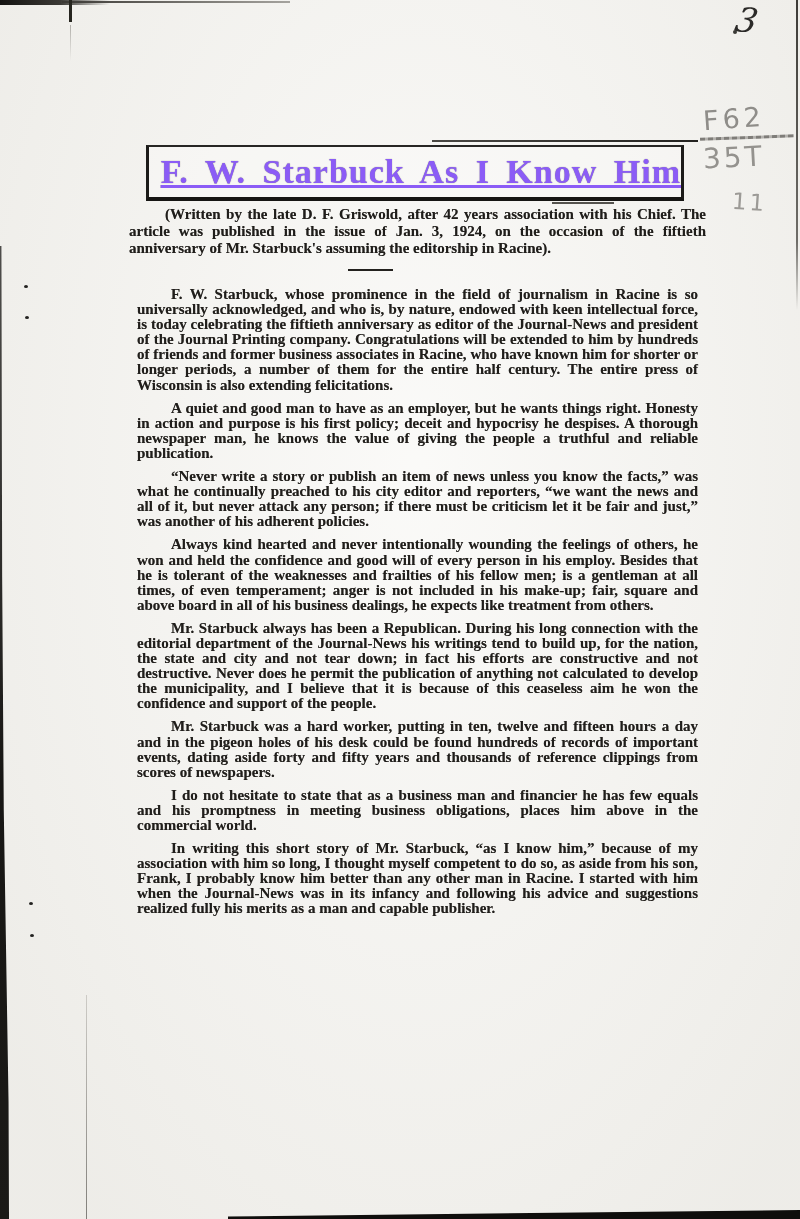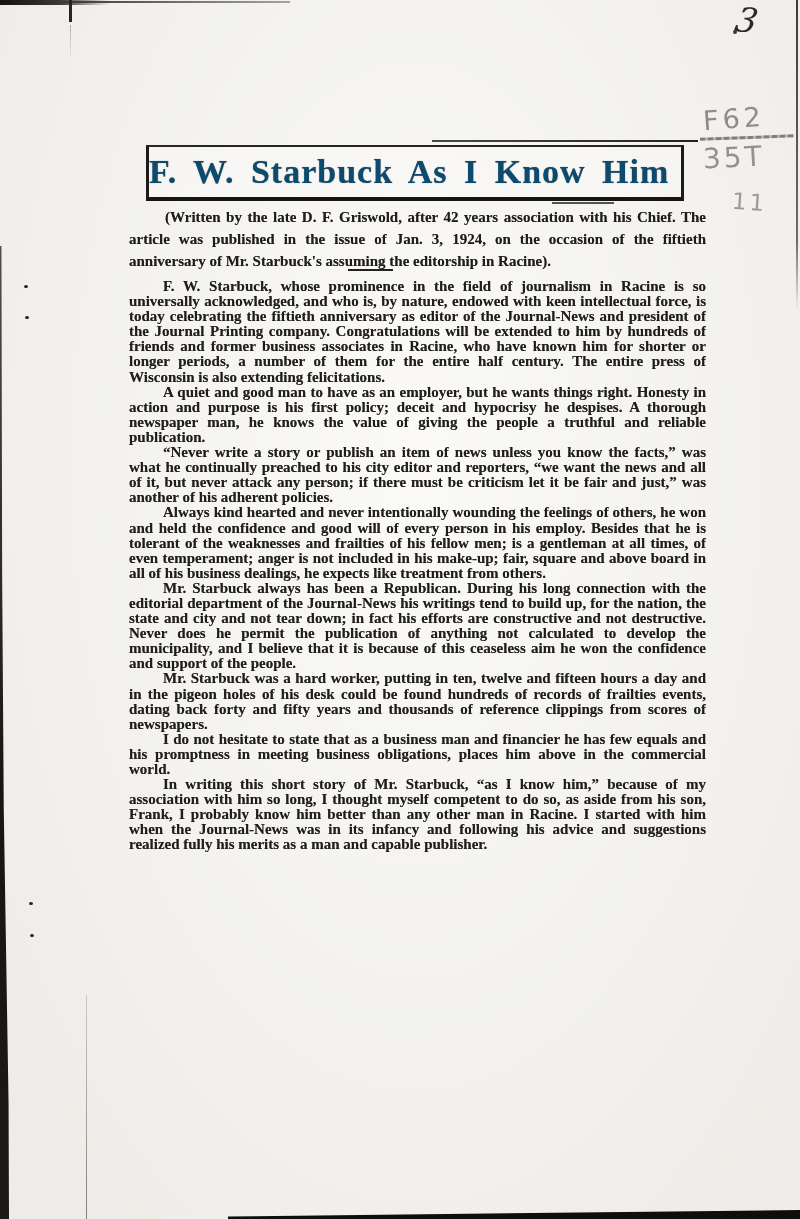--- a/index.html
+++ b/index.html
@@ -29,60 +29,61 @@
     border-left:3px solid #1c1b19;
     border-right:3px solid #1c1b19;
     border-bottom:4px solid #161513;
     background:rgba(255,255,255,0.25);
   }
   .title-box h1{
     margin:0;width:100%;
     font-family:"Liberation Serif","DejaVu Serif",serif;
     font-weight:bold;
     font-size:34px;line-height:50px;
-    text-align:left;
+    text-align:right;
     letter-spacing:1px;word-spacing:7px;
-    color:#0c4a6e;
+    color:#8b5cf6;
     text-shadow:0 0 1px rgba(20,18,16,0.55);
     white-space:nowrap;
+    text-decoration:underline;
   }
   .title-topline-extra{
     position:absolute;left:432px;top:140px;width:266px;height:2px;
     background:linear-gradient(90deg,#4a4844,#23221f);
   }
   .title-bottomline-extra{
     position:absolute;left:552px;top:202px;width:62px;height:2px;
     background:#55534e;
   }
 
   .intro{
     position:absolute;left:129px;top:206px;width:577px;
     margin:0;
-    font-size:15px;line-height:22px;
+    font-size:15px;line-height:17px;
     font-weight:bold;
     color:#1f1d1a;
     text-align:justify;
     text-indent:36px;
     text-shadow:0 0 0.5px rgba(25,22,18,0.5);
   }
   .separator{
     position:absolute;left:348px;top:269px;width:45px;height:2px;
     background:#23211e;
     box-shadow:8px 3px 0 -1px rgba(60,56,50,0.35);
   }
   .article-body{
     position:absolute;left:129px;top:279px;width:577px;height:766px;
     overflow:hidden;
     font-size:15px;line-height:15.1px;
     font-weight:bold;
     color:#201e1b;
     text-align:justify;
     text-shadow:0 0 0.5px rgba(25,22,18,0.5);
   }
-  .article-body p{margin:0;text-indent:34px;}
+  .article-body p{margin:8px;text-indent:34px;}
 
   
   .hw{
     position:absolute;
     font-family:"DejaVu Sans",sans-serif;
     pointer-events:none;
   }
   .hw-pagenum{
     left:736px;top:0px;
     font-family:"DejaVu Serif",serif;
@@ -197,18 +198,18 @@
   <p class="intro">(Written by the late D. F. Griswold, after 42 years association with his Chief.  The article was published in the issue of Jan. 3, 1924, on the occasion of the fiftieth anniversary of Mr. Starbuck's assuming the editorship in Racine).</p>
 
   <div class="separator"></div>
 
   <div class="article-body">
     <p>F. W. Starbuck, whose prominence in the field of journalism in Racine is so universally acknowledged, and who is, by nature, endowed with keen intellectual force, is today celebrating the fiftieth anniversary as editor of the Journal-News and president of the Journal Printing company.  Congratulations will be extended to him by hundreds of friends and former business associates in Racine, who have known him for shorter or longer periods, a number of them for the entire half century.  The entire press of Wisconsin is also extending felicitations.</p>
     <p>A quiet and good man to have as an employer, but he wants things right.  Honesty in action and purpose is his first policy; deceit and hypocrisy he despises.  A thorough newspaper man, he knows the value of giving the people a truthful and reliable publication.</p>
     <p>“Never write a story or publish an item of news unless you know the facts,” was what he continually preached to his city editor and reporters, “we want the news and all of it, but never attack any person; if there must be criticism let it be fair and just,” was another of his adherent policies.</p>
     <p>Always kind hearted and never intentionally wounding the feelings of others, he won and held the confidence and good will of every person in his employ.  Besides that he is tolerant of the weaknesses and frailties of his fellow men; is a gentleman at all times, of even temperament; anger is not included in his make-up; fair, square and above board in all of his business dealings, he expects like treatment from others.</p>
     <p>Mr. Starbuck always has been a Republican.  During his long connection with the editorial department of the Journal-News his writings tend to build up, for the nation, the state and city and not tear down; in fact his efforts are constructive and not destructive.  Never does he permit the publication of anything not calculated to develop the municipality, and I believe that it is because of this ceaseless aim he won the confidence and support of the people.</p>
-    <p>Mr. Starbuck was a hard worker, putting in ten, twelve and fifteen hours a day and in the pigeon holes of his desk could be found hundreds of records of frailties events, dating back forty and fifty years and thousands of reference clippings from scores of newspapers.</p>
+    <p>Mr. Starbuck was a hard worker, putting in ten, twelve and fifteen hours a day and in the pigeon holes of his desk could be found hundreds of records of important events, dating aside forty and fifty years and thousands of reference clippings from scores of newspapers.</p>
     <p>I do not hesitate to state that as a business man and financier he has few equals and his promptness in meeting business obligations, places him above in the commercial world.</p>
     <p>In writing this short story of Mr. Starbuck, “as I know him,” because of my association with him so long, I thought myself competent to do so, as aside from his son, Frank, I probably know him better than any other man in Racine.  I started with him when the Journal-News was in its infancy and following his advice and suggestions realized fully his merits as a man and capable publisher.</p>
   </div>
 
 </div>
 
 </body></html>

